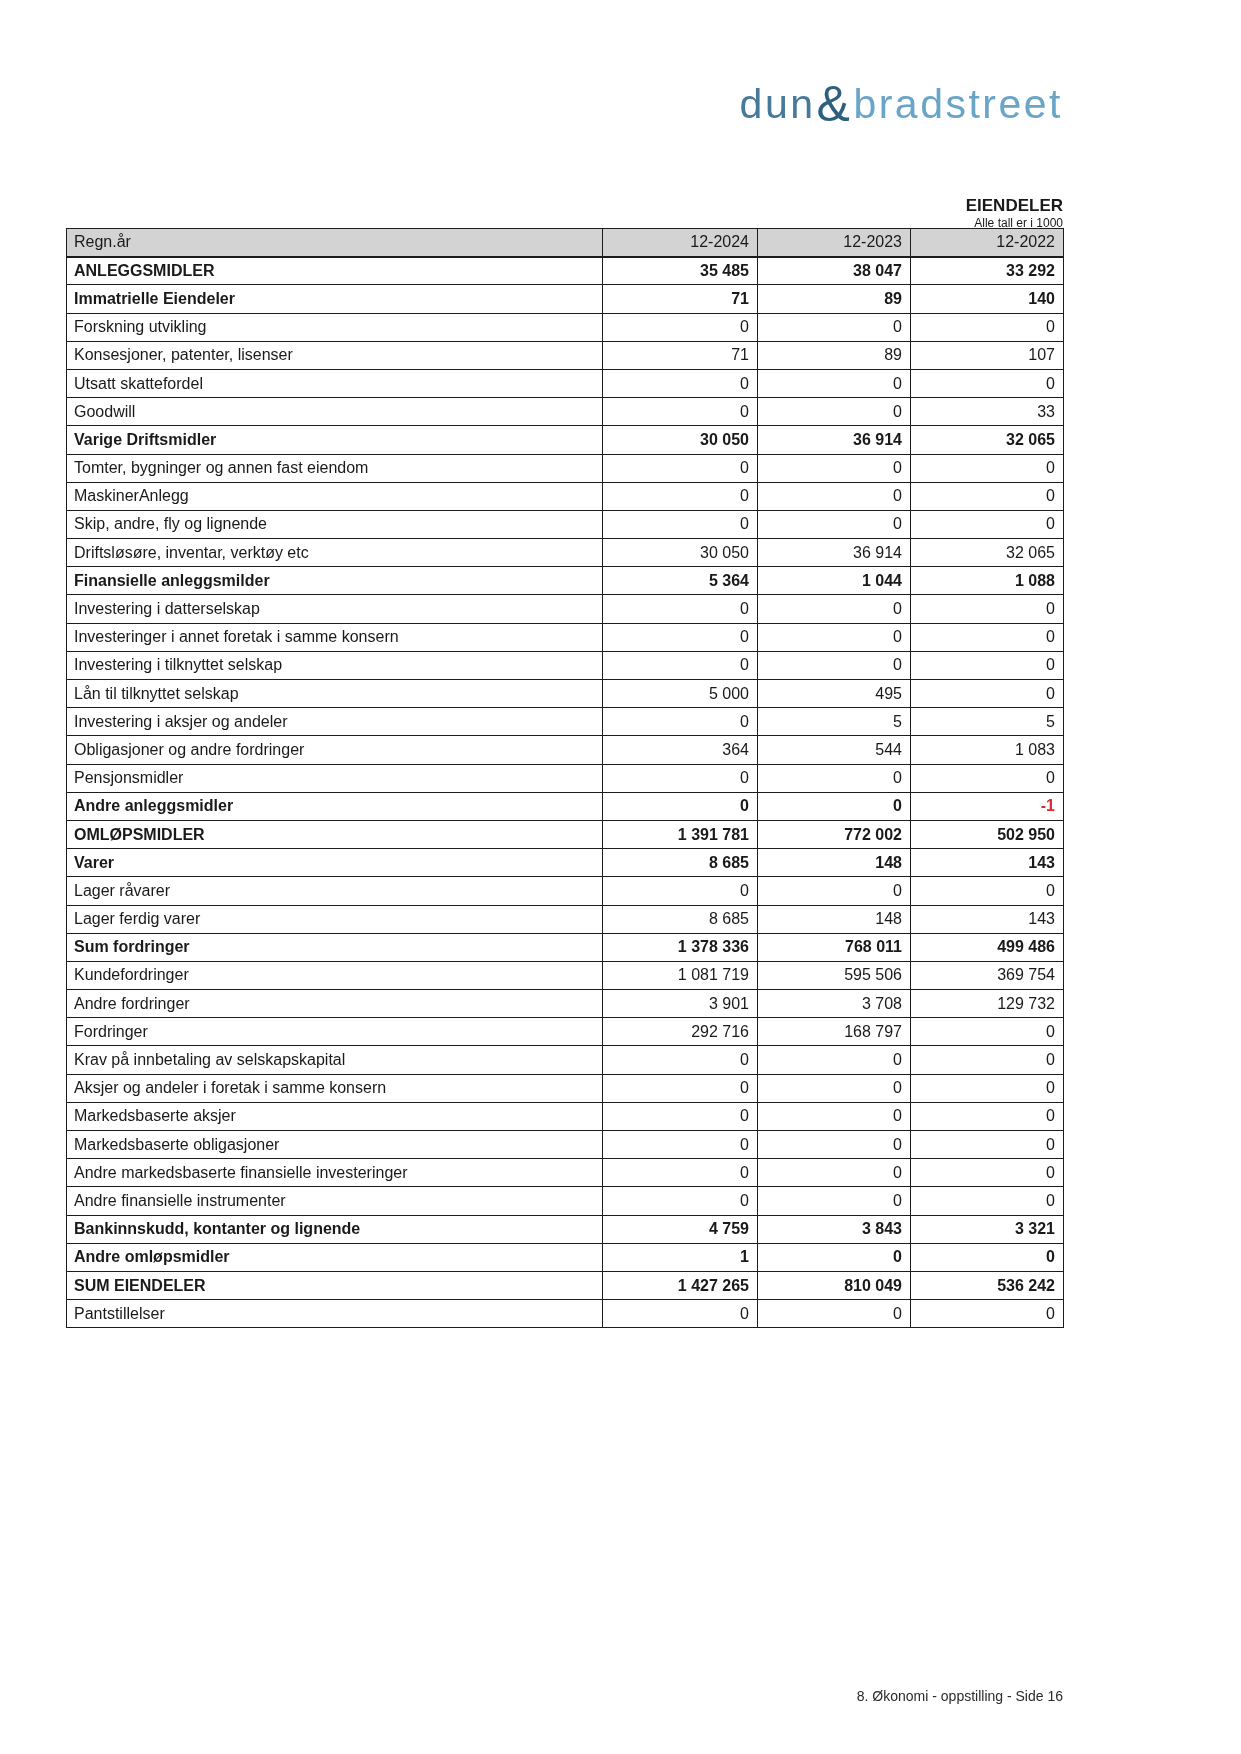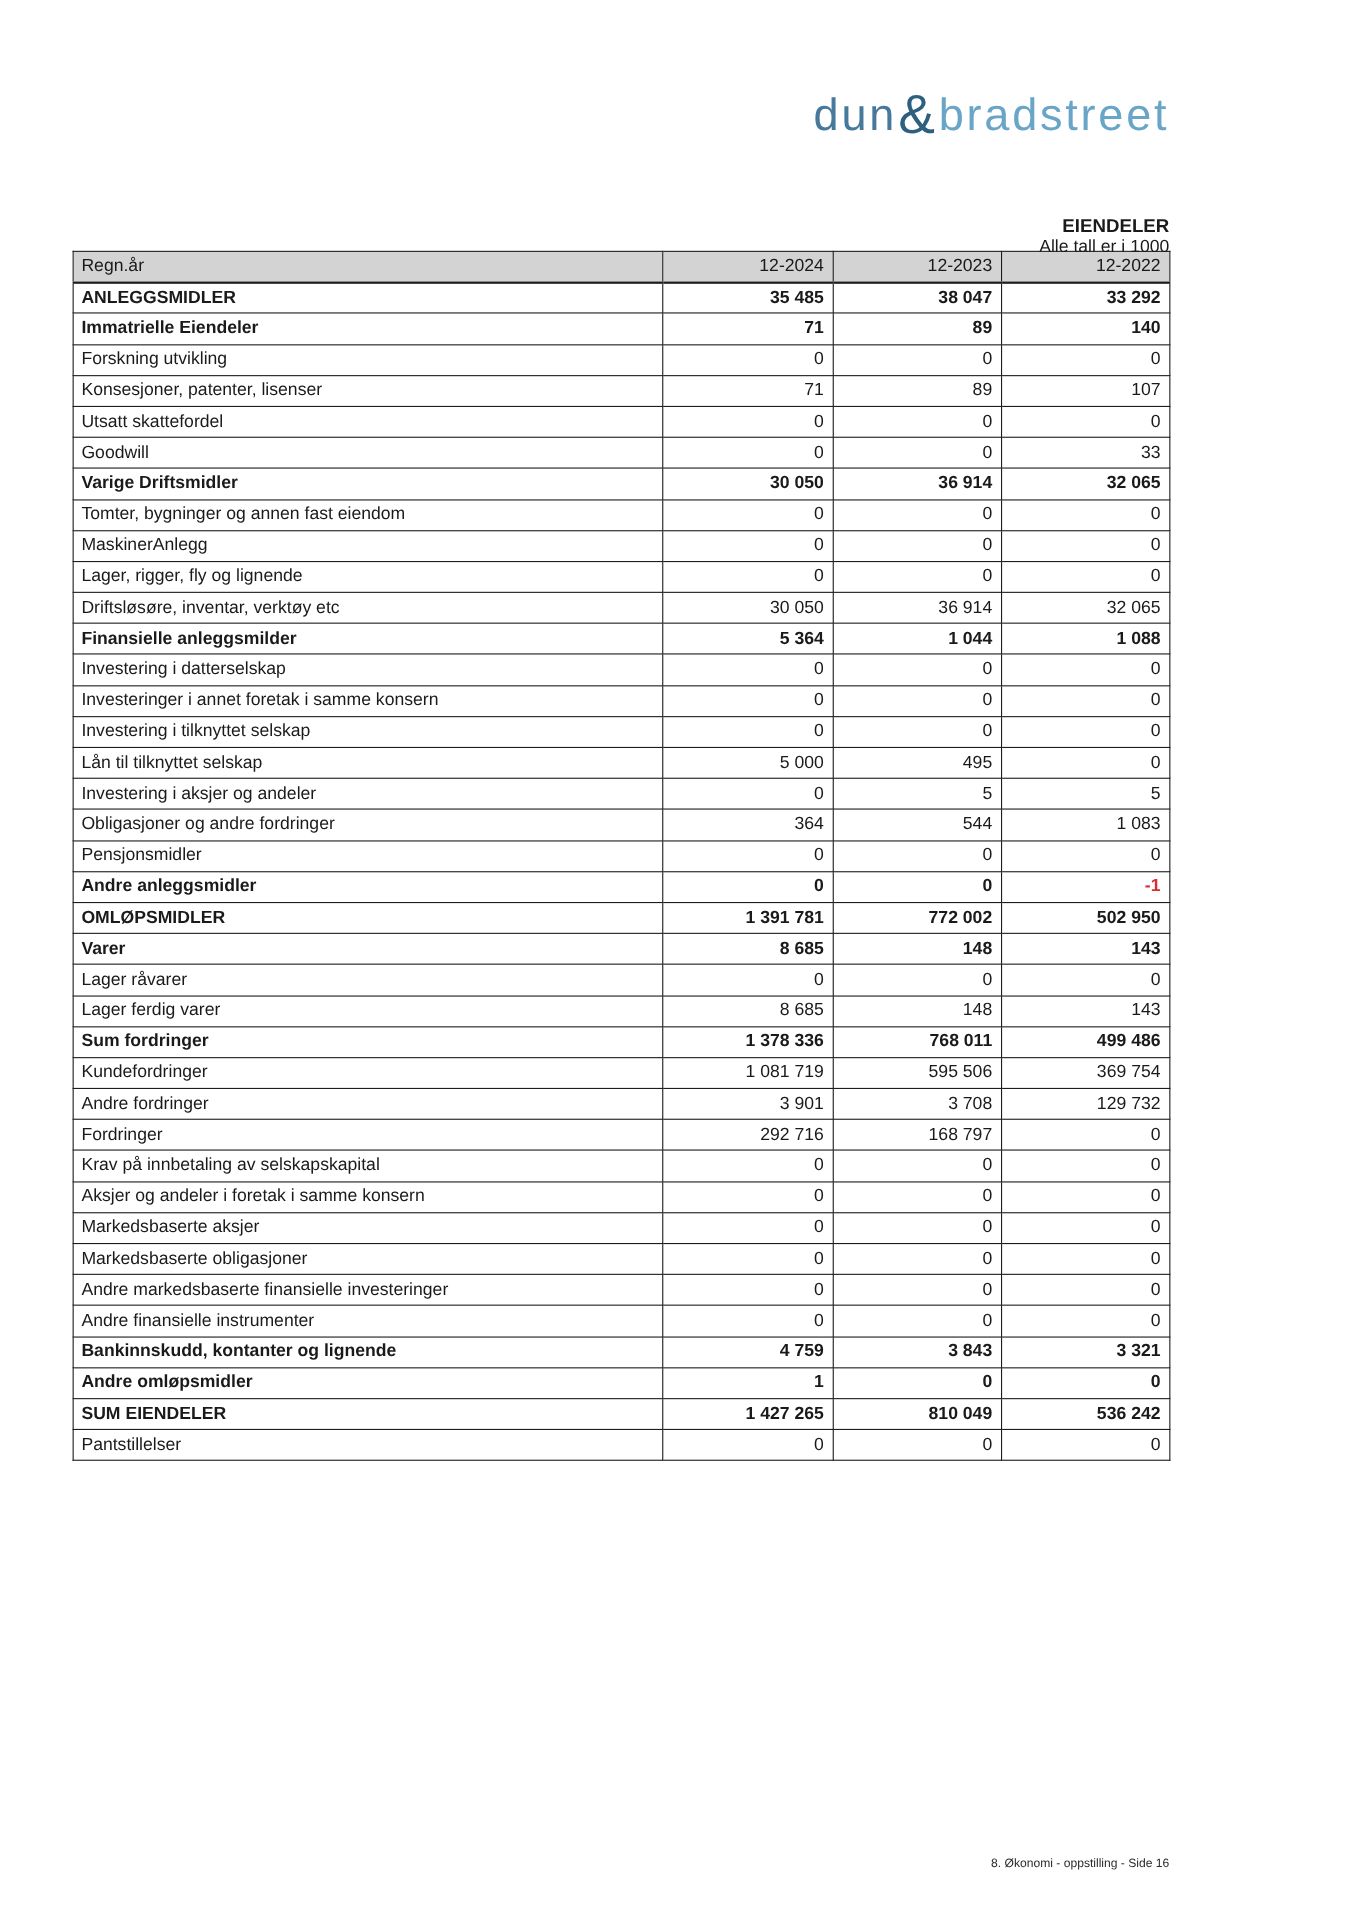--- a/index.html
+++ b/index.html
@@ -26,21 +26,21 @@
   .logo .amp{
     color:var(--logo-amp);font-size:50px;font-weight:300;
     position:relative;top:3px;margin:0 1px;
   }
   .logo .bradstreet{color:var(--logo-bradstreet);}
   .doc-head{
     position:absolute;left:66px;top:196px;width:997px;
     display:flex;justify-content:space-between;align-items:flex-end;flex-direction:column;
   }
   .doc-head .section-title{font-size:17px;font-weight:bold;}
-  .doc-head .units-note{font-size:16px;margin-left:23px;}
+  .doc-head .units-note{font-size:12px;margin-left:23px;}
   table.balance{
     position:absolute;left:66px;top:228px;width:997px;
     border-collapse:collapse;table-layout:fixed;
     font-size:16px;
   }
   table.balance th,table.balance td{
     border:1.5px solid var(--border);
     height:28.2px;line-height:1;
     overflow:hidden;white-space:nowrap;
   }
@@ -53,21 +53,21 @@
   col.c-label{width:536px;}
   col.c-y1{width:155px;}
   col.c-y2{width:153px;}
   col.c-y3{width:153px;}
   td.label-cell{text-align:left;padding-left:7px;font-weight:normal;}
   td.num-cell{text-align:right;padding-right:8px;font-weight:normal;}
   tr.bold td{font-weight:bold;}
   td.negative{color:var(--negative);}
   .page-footer{
     position:absolute;right:178px;top:1688px;
-    font-size:11px;color:#2a2a2a;
+    font-size:14px;color:#2a2a2a;
   }
 </style>
 </head>
 <body>
 
 <div class="logo">
   <span class="dun">dun</span><span class="amp">&amp;</span><span class="bradstreet">bradstreet</span>
 </div>
 
 <div class="doc-head">
@@ -139,21 +139,21 @@
         <td class="num-cell">0</td>
         <td class="num-cell">0</td>
       </tr>
       <tr>
         <td class="label-cell">MaskinerAnlegg</td>
         <td class="num-cell">0</td>
         <td class="num-cell">0</td>
         <td class="num-cell">0</td>
       </tr>
       <tr>
-        <td class="label-cell">Lager, rigger, fly og lignende</td>
+        <td class="label-cell">Skip, andre, fly og lignende</td>
         <td class="num-cell">0</td>
         <td class="num-cell">0</td>
         <td class="num-cell">0</td>
       </tr>
       <tr>
         <td class="label-cell">Driftsløsøre, inventar, verktøy etc</td>
         <td class="num-cell">30 050</td>
         <td class="num-cell">36 914</td>
         <td class="num-cell">32 065</td>
       </tr>

